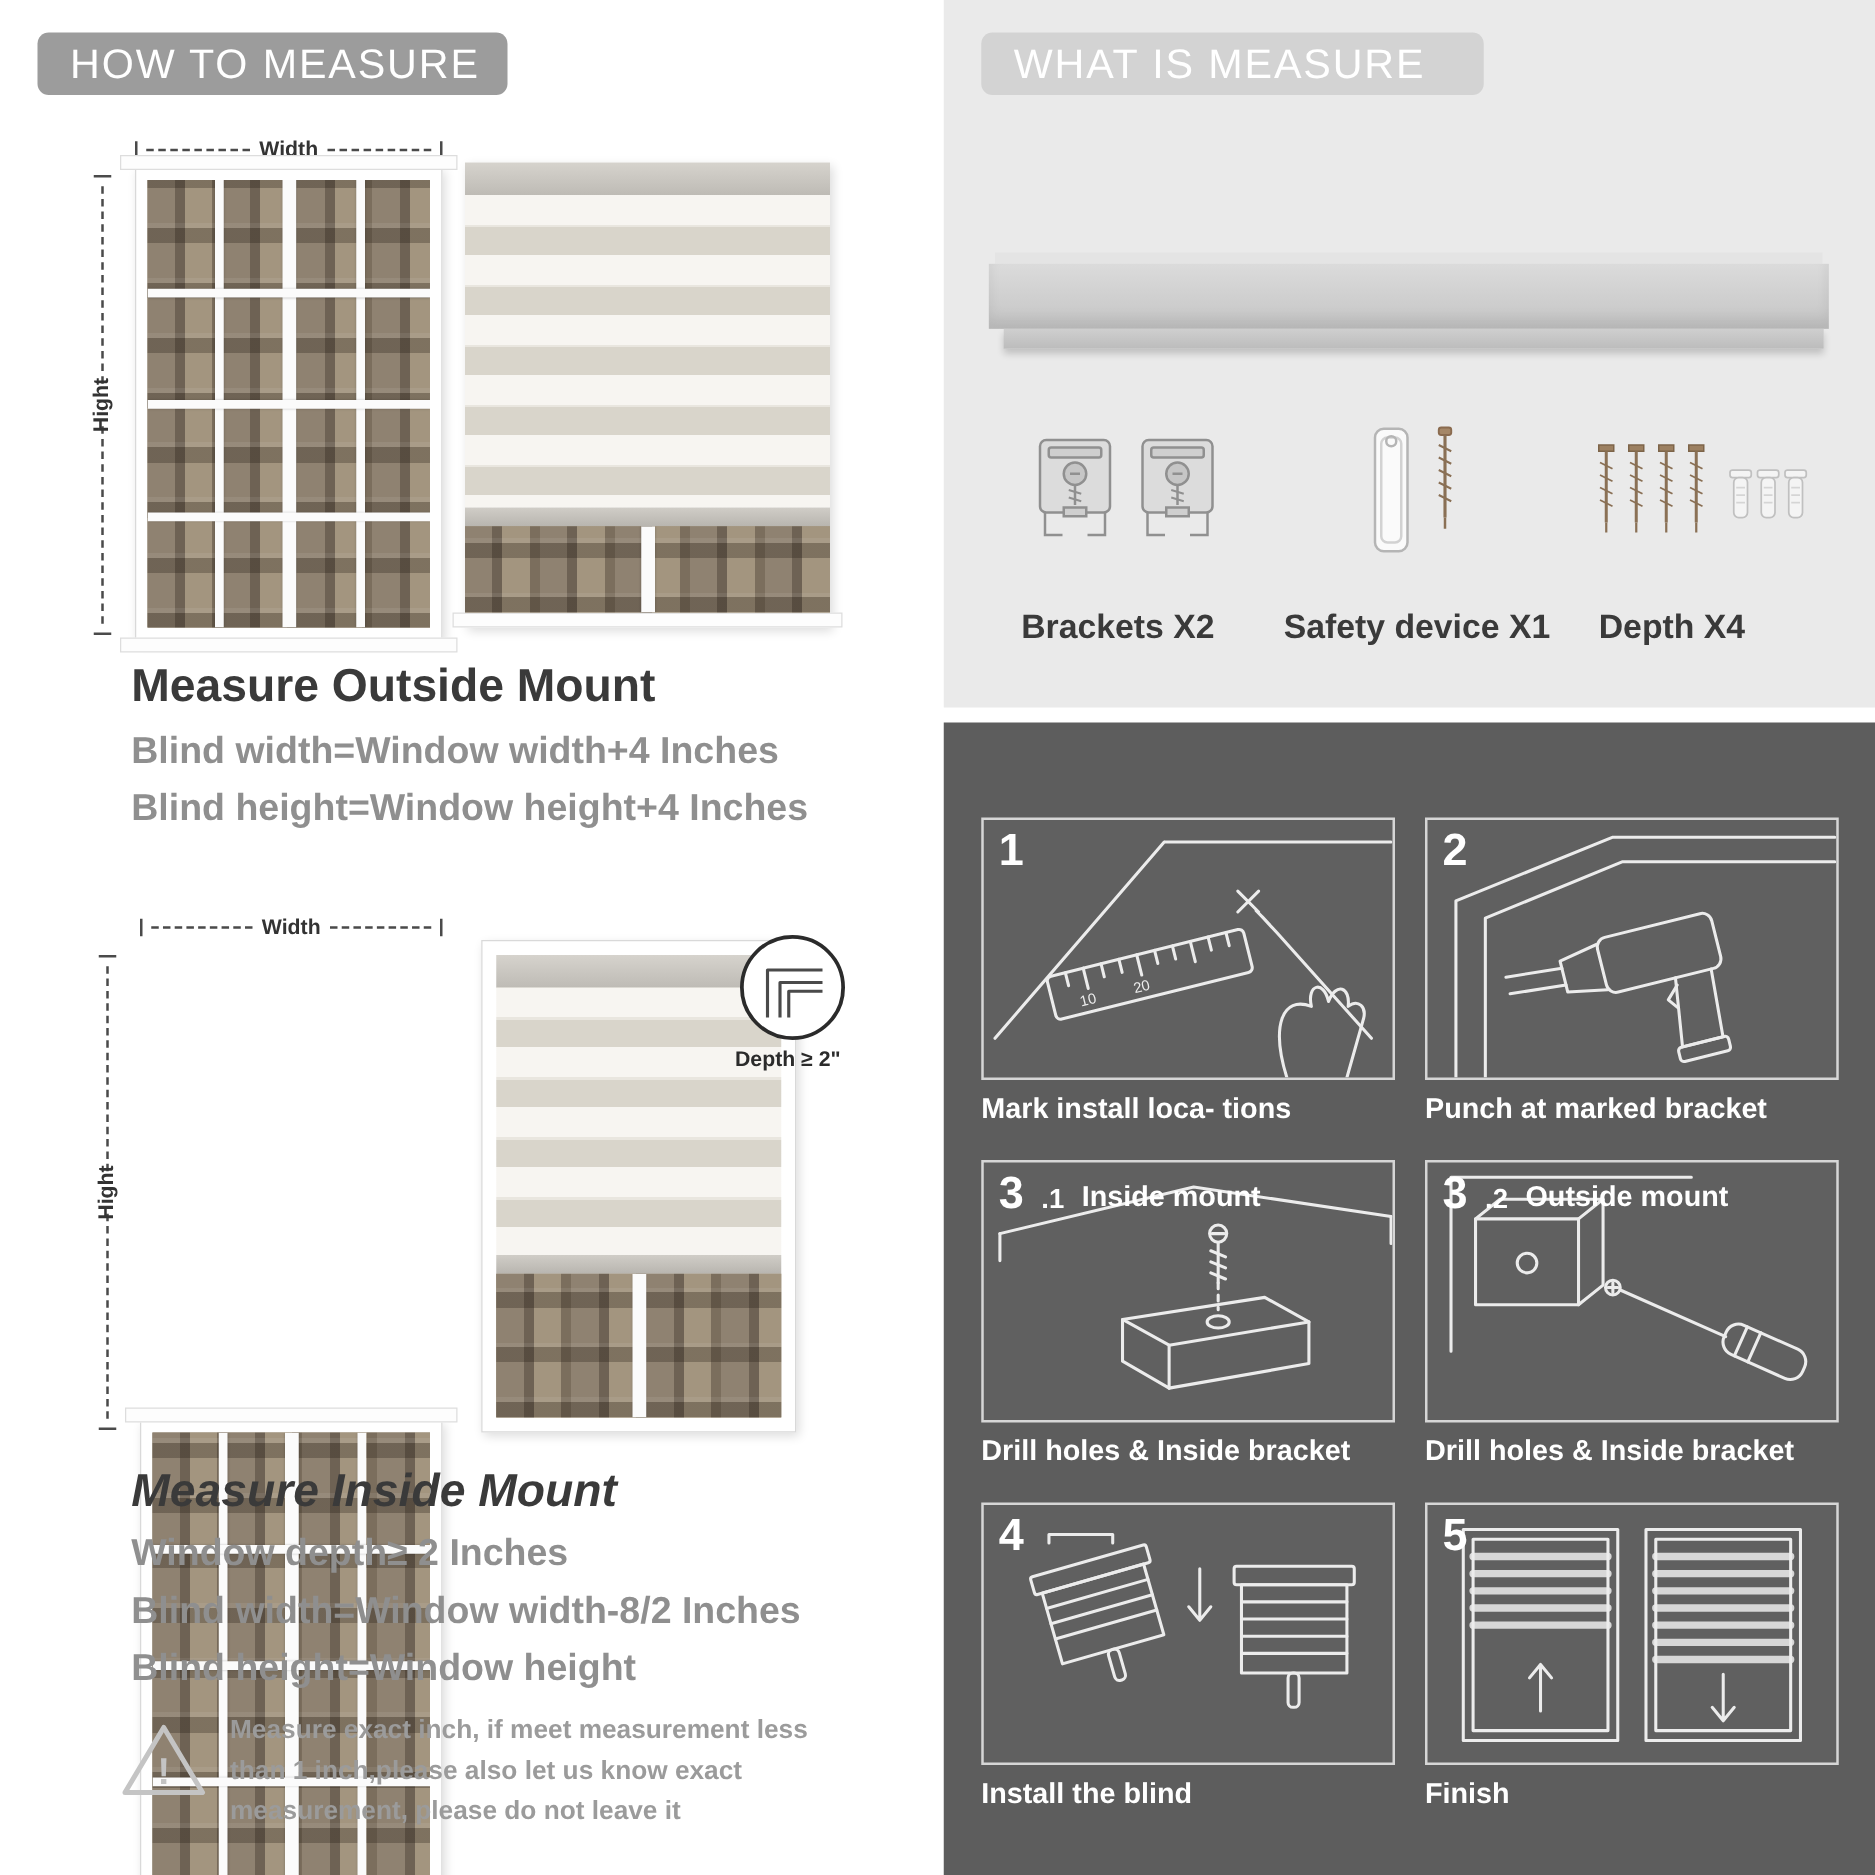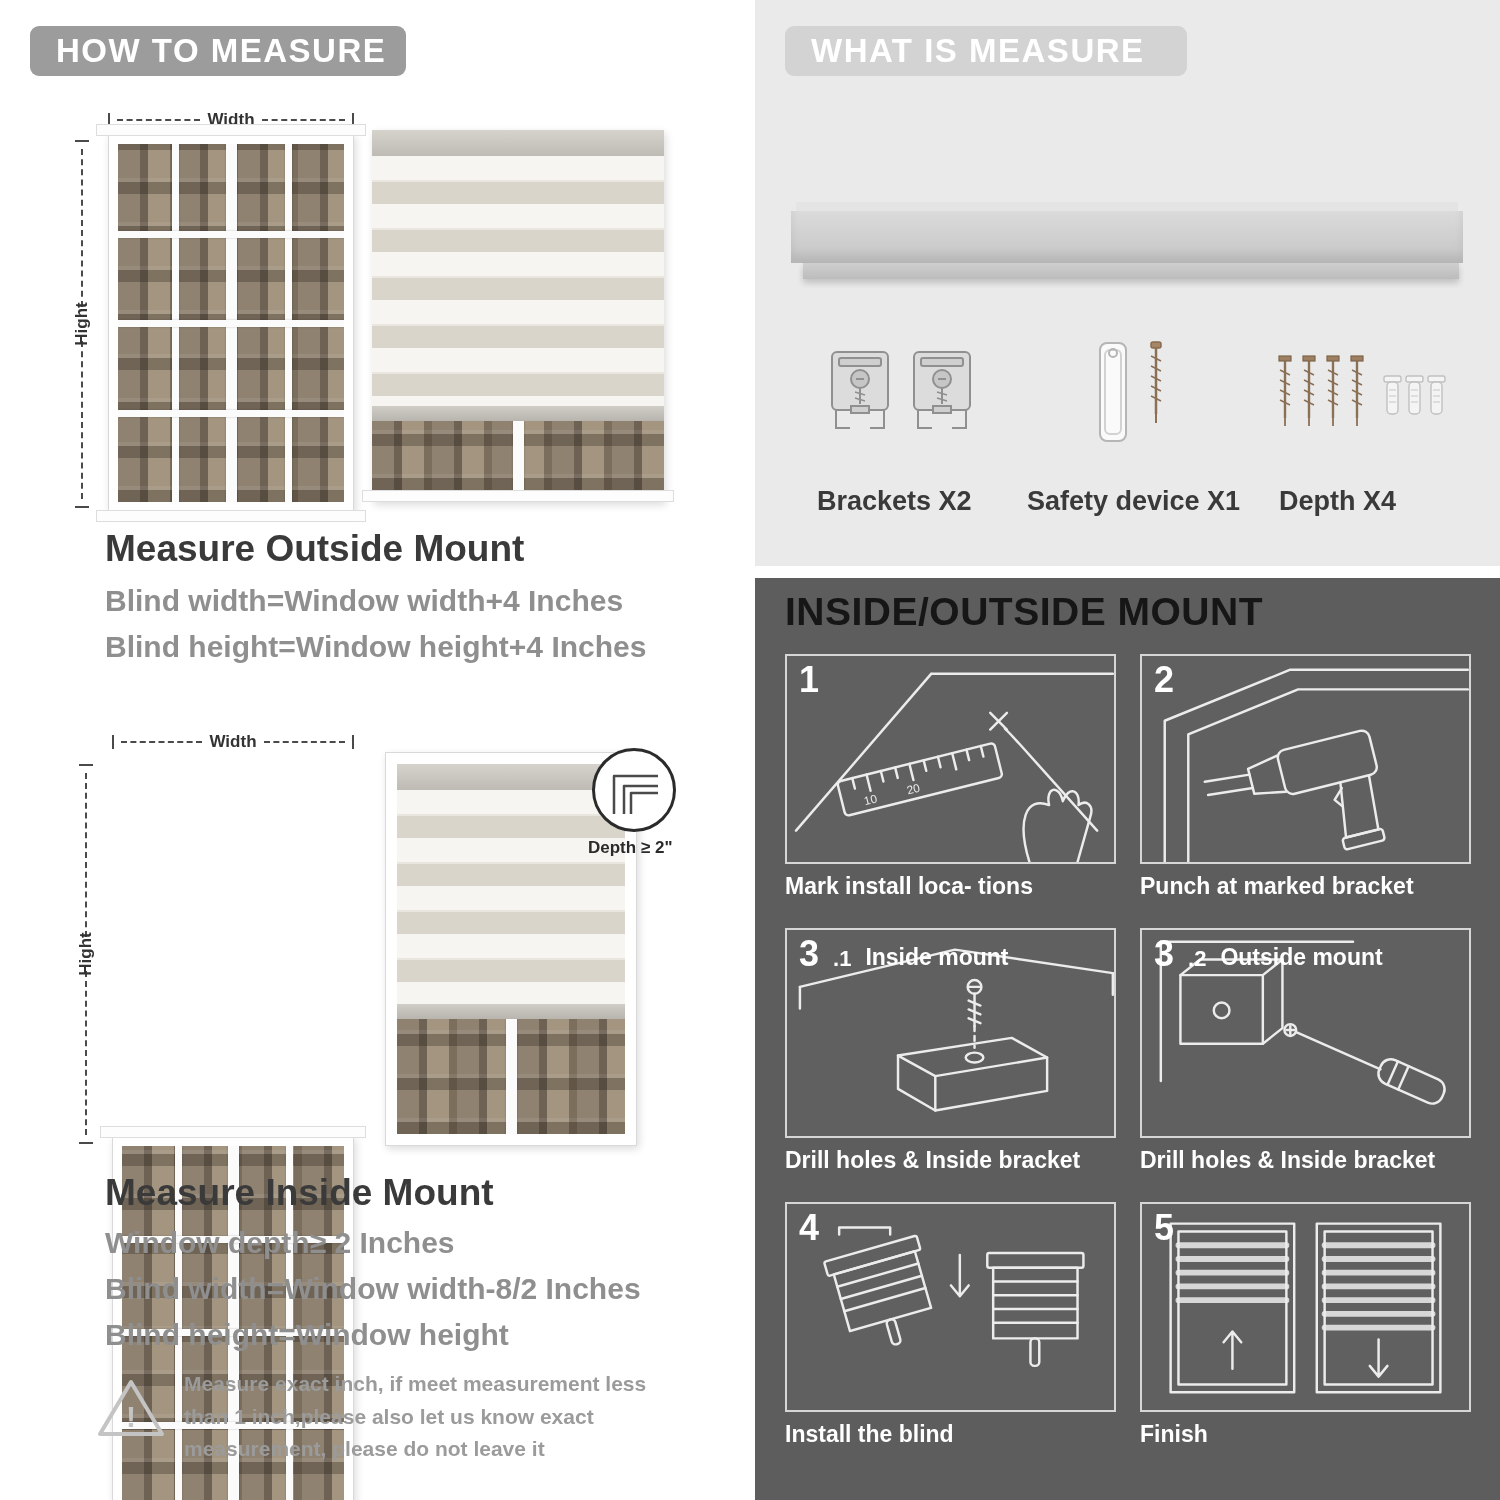--- a/index.html
+++ b/index.html
@@ -2,21 +2,21 @@
 <html><head>
 <meta charset="utf-8">
 <style>
   * { margin:0; padding:0; box-sizing:border-box; }
   html,body { width:1500px; height:1500px; }
   body { position:relative; background:#fff; font-family:"Liberation Sans", sans-serif; overflow:hidden; }
   .abs { position:absolute; }
 
   
   .banner { display:flex; align-items:center; padding-left:26px; border-radius:9px;
-            color:#fff; font-weight:bold; font-size:33px; letter-spacing:1.5px; }
+            color:#fff; font-weight:normal; font-size:33px; letter-spacing:1.5px; }
   .banner-dark { background:#9c9c9c; }
   .banner-light { background:#d3d3d3; }
 
   
   .h-main { font-size:37px; font-weight:bold; color:#3a3a3a; }
   .spec-line { font-size:30px; font-weight:bold; color:#8f8f8f;text-align:right; }
   .warn-text { font-size:21px; font-weight:bold; color:#9b9b9b; line-height:1.55; }
 
   
   .m-h { display:flex; align-items:center; gap:7px; color:#333; font-weight:bold; font-size:17px; }
@@ -171,21 +171,21 @@
   <svg width="60" height="60" viewBox="0 0 60 60">
     <g fill="none" stroke="#4a4a4a" stroke-width="2.5" stroke-linejoin="round">
       <path d="M10,54 L10,16 L54,16"></path>
       <path d="M20,54 L20,26 L54,26"></path>
       <path d="M27,54 L27,33 L54,33"></path>
     </g>
   </svg>
 </div>
 <div class="abs callout-label" style="left:588px; top:838px;">Depth ≥ 2"</div>
 
-<div class="abs h-main" style="left:105px; top:1172px;">Measure Inside Mount</div>
+<div class="abs h-main" style="left:105px; top:1172px;font-style:italic;">Measure Inside Mount</div>
 <div class="abs spec-line" style="left:105px; top:1226px;">Window depth≥ 2 Inches</div>
 <div class="abs spec-line" style="left:105px; top:1272px;">Blind width=Window width-8/2 Inches</div>
 <div class="abs spec-line" style="left:105px; top:1318px;">Blind height=Window height</div>
 
 <div class="abs" style="left:96px; top:1376px;">
   <svg width="70" height="64" viewBox="0 0 70 64">
     <path d="M35,6 L66,58 L4,58 Z" fill="none" stroke="#c4c4c4" stroke-width="4" stroke-linejoin="round"></path>
     <text x="35" y="51" font-size="30" fill="#c4c4c4" text-anchor="middle" font-weight="bold">!</text>
   </svg>
 </div>
@@ -293,21 +293,20 @@
       </g>
     </svg>
   </div>
 
   <div class="abs item-label" style="left:62px; top:486px;">Brackets X2</div>
   <div class="abs item-label" style="left:272px; top:486px;">Safety device X1</div>
   <div class="abs item-label" style="left:524px; top:486px;">Depth X4</div>
 </div>
 
 <div class="abs right-bottom">
-  <div class="abs mount-heading" style="left:30px; top:12px;">INSIDE/OUTSIDE MOUNT</div>
 
   <div class="steps-grid">
 
     <div class="step">
       <div class="panel">
         <svg viewBox="0 0 331 210">
           <g fill="none" stroke="#ececec" stroke-width="2.5" stroke-linecap="round" stroke-linejoin="round">
             <path d="M8,178 L146,18 M146,18 L331,18"></path>
             <g transform="rotate(-14 150 125)">
               <rect x="52" y="104" width="165" height="36" rx="4"></rect>

